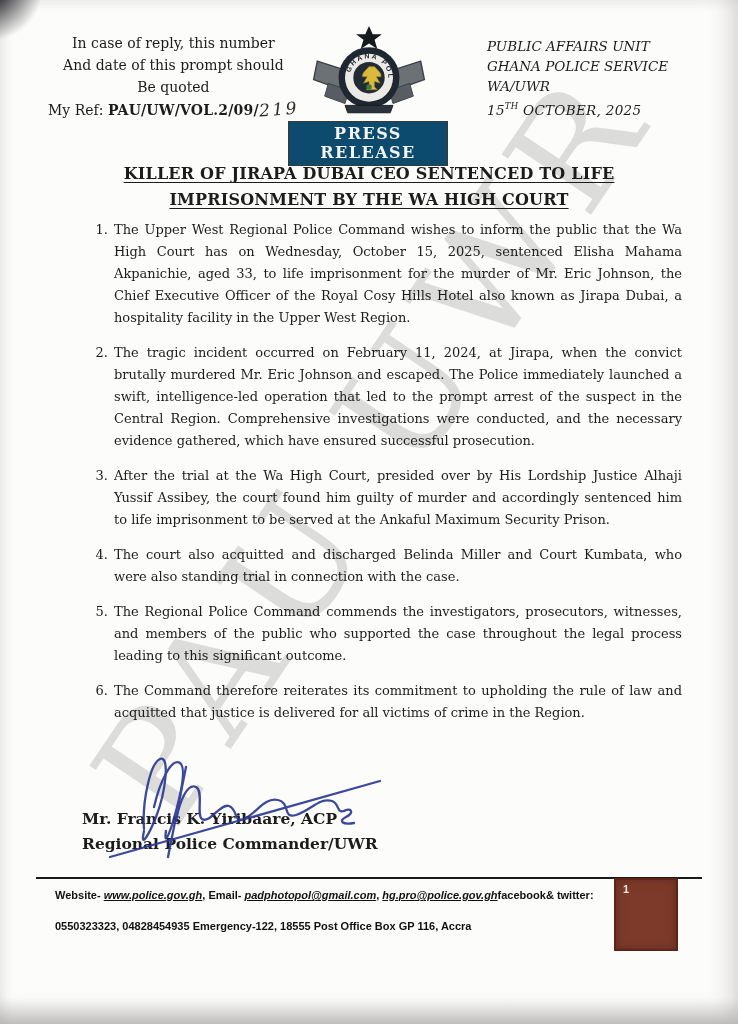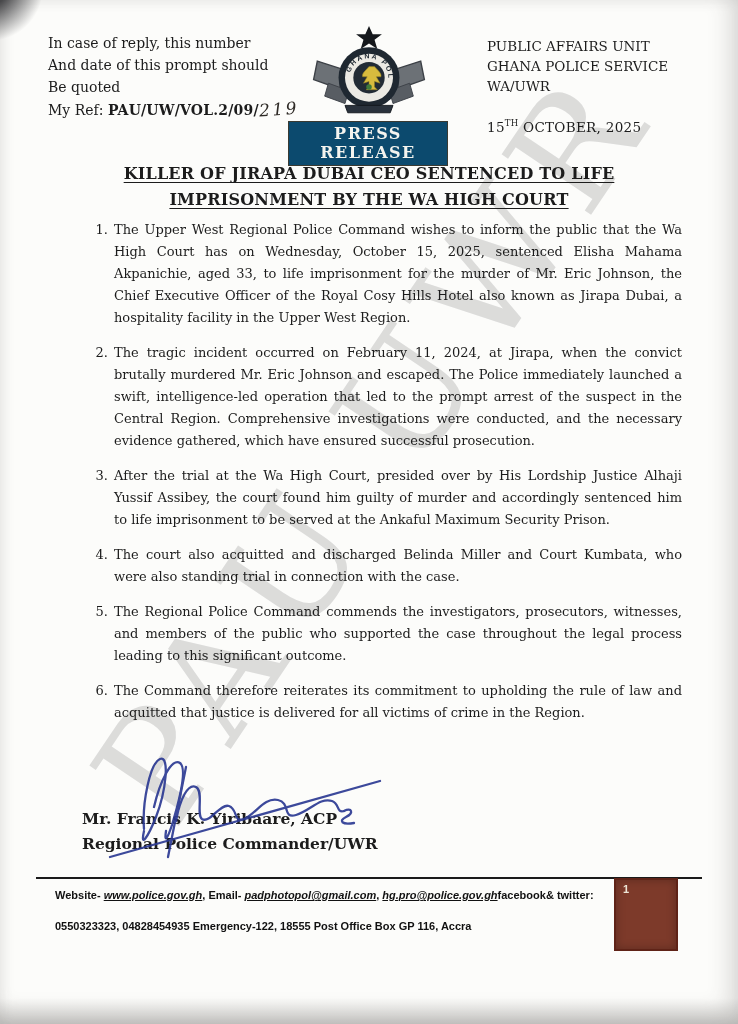--- a/index.html
+++ b/index.html
@@ -21,26 +21,26 @@
   .watermark {
     position:absolute; left:-40px; top:395px; width:780px; text-align:center;
     font-size:148px; letter-spacing:16px; color:#a9a9a9; opacity:.38;
     transform:rotate(-56deg); white-space:nowrap; z-index:1; user-select:none;
     font-family:"DejaVu Serif", serif;
   }
 
   .content { position:absolute; inset:0; z-index:2; }
 
   
-  .hdr-left { position:absolute; left:48px; top:32px; font-size:14px; line-height:22px; }
+  .hdr-left { position:absolute; left:48px; top:32px; font-size:14px; line-height:22px;text-align:center; }
   .hdr-left .ref-val { font-weight:bold; letter-spacing:.2px; }
   .hand { display:inline-block; font-style:italic; font-size:17px; letter-spacing:2.5px;
           transform:rotate(-4deg); color:#2e2a26; }
-  .hdr-right { position:absolute; left:487px; top:36px; font-size:13.5px; line-height:20px; }
-  .hdr-right .date { margin-top:17px; letter-spacing:.3px; }
+  .hdr-right { position:absolute; left:487px; top:36px; font-size:13.5px; line-height:20px;font-style:italic; }
+  .hdr-right .date { letter-spacing:.3px; }
   .hdr-right sup { font-size:8.5px; }
 
   .crest-wrap { position:absolute; left:304px; top:26px; width:130px; text-align:center; }
   .press-banner {
     position:absolute; left:288px; top:121px; width:160px; text-align:center;
     background:#0c4a6e; color:#f4f4ef; font-weight:bold; font-size:16px;
     letter-spacing:1.5px; padding:2px 0 3px; border:1px solid #3a3a32;
   }
 
   

